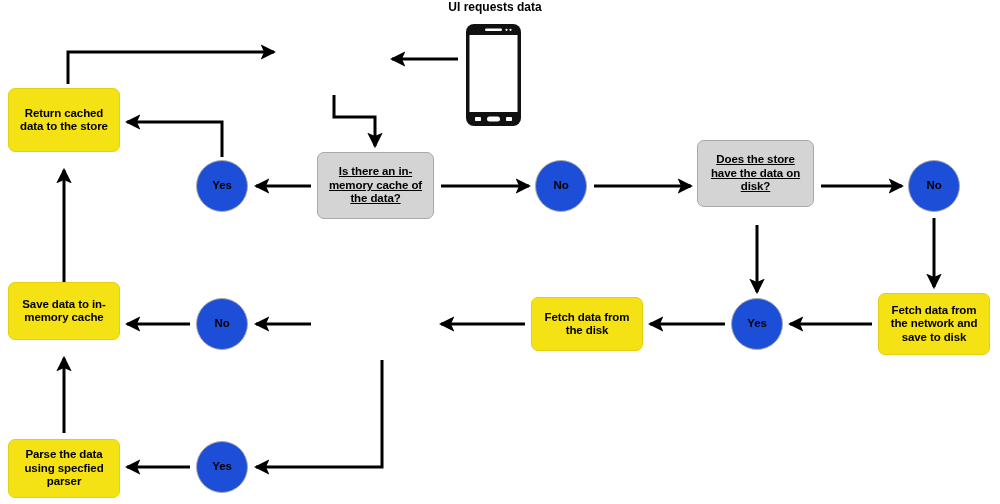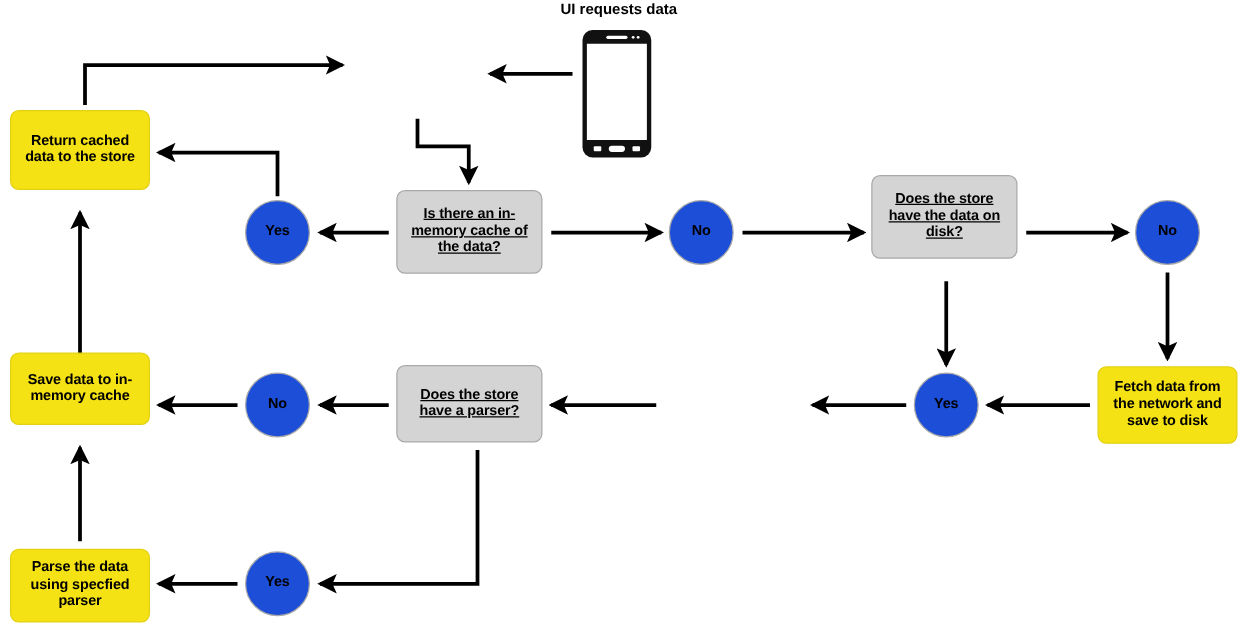--- a/index.html
+++ b/index.html
@@ -167,24 +167,24 @@
   </div>
 
   <div class="node circle" style="left:731px; top:298px; width:52px; height:52px;">
     <span>Yes</span>
   </div>
 
   <div class="node box box-yellow" style="left:878px; top:293px; width:112px; height:62px;">
     <span>Fetch data from the network and save to disk</span>
   </div>
 
-
-  <div class="node box box-gray" style="left:317px; top:292px; width:117px; height:62px;">
-    <span>Does the store have a parser?</span>
-  </div>
+  <div class="node box box-yellow" style="left:531px; top:297px; width:112px; height:54px;">
+    <span>Fetch data from the disk</span>
+  </div>
+
 
   <div class="node circle" style="left:196px; top:298px; width:52px; height:52px;">
     <span>No</span>
   </div>
 
   <div class="node box box-yellow" style="left:8px; top:282px; width:112px; height:58px;">
     <span>Save data to in-memory cache</span>
   </div>
 
   <div class="node circle" style="left:196px; top:441px; width:52px; height:52px;">

